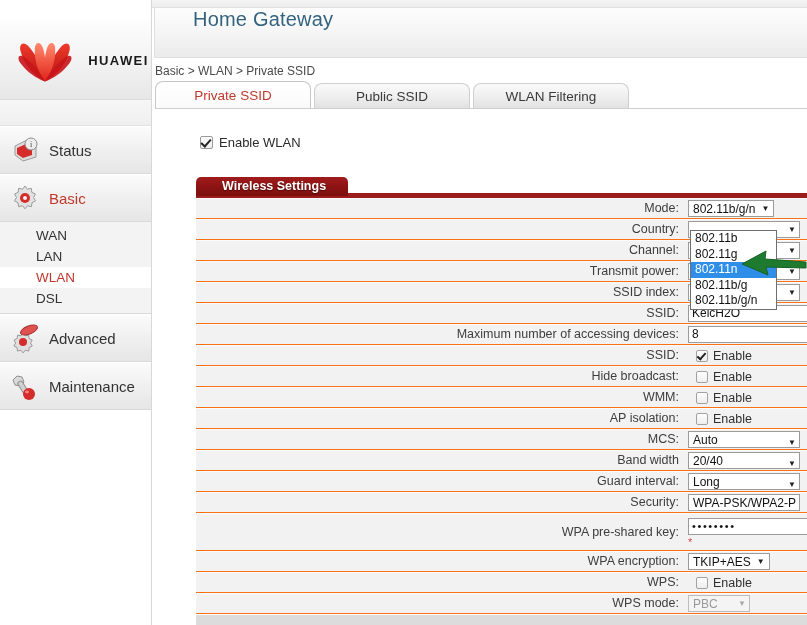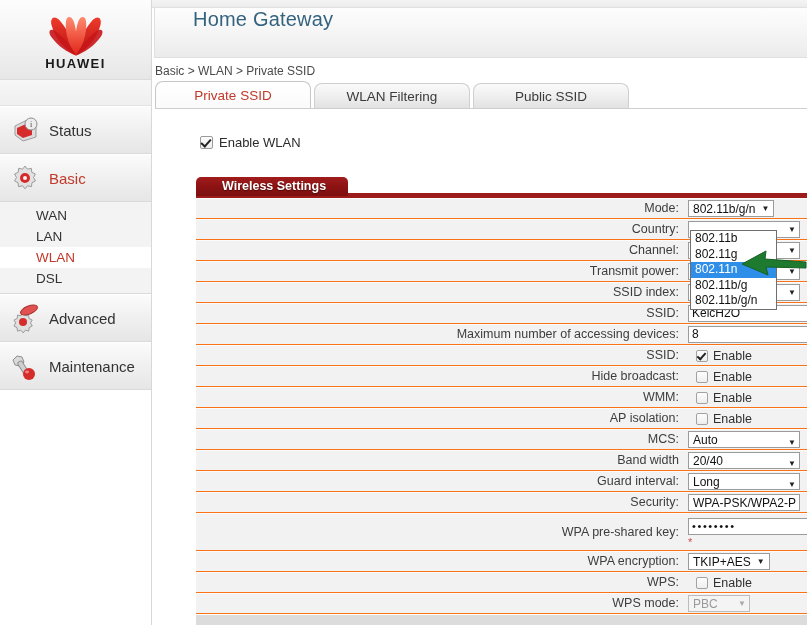--- a/index.html
+++ b/index.html
@@ -25,22 +25,23 @@
     position: relative;
     flex: 0 0 152px;
   }
   .logo-box {
     height: 80px;
     background: linear-gradient(to bottom, #fdfdfd 0%, #f2f2f2 55%, #e7e7e7 100%);
     border-bottom: 1px solid #dcdcdc;
     display: flex;
     align-items: center;
     justify-content: center;
-    flex-direction: column;
+    flex-direction: row;
     padding-top: 4px;
+    margin-top: 20px;
   }
   .hw-mark { width: 86px; height: 46px; display:block; }
   .hw-word {
     font-size: 13px; font-weight: bold; letter-spacing: 1.4px;
     color: #1a1a1a; margin-top: -3px;
   }
   .sb-gap {
     height: 26px;
     background: linear-gradient(to bottom,#f7f7f7,#efefef);
     border-bottom: 1px solid #e2e2e2;
@@ -384,24 +385,24 @@
       <div class="title-text">Home Gateway</div>
     </div>
 
     <div class="breadcrumb">Basic &gt; WLAN &gt; Private SSID</div>
 
     <div class="tabs">
       <div class="tab active">
         <span>Private SSID</span>
       </div>
       <div class="tab">
-        <span>WLAN Filtering</span>
+        <span>Public SSID</span>
       </div>
       <div class="tab">
-        <span>Public SSID</span>
+        <span>WLAN Filtering</span>
       </div>
     </div>
     <div class="tab-underline"></div>
 
     <div class="panel">
 
       <div class="enable-wlan-row">
         <span class="cb checked"></span>
         <span>Enable WLAN</span>
       </div>

